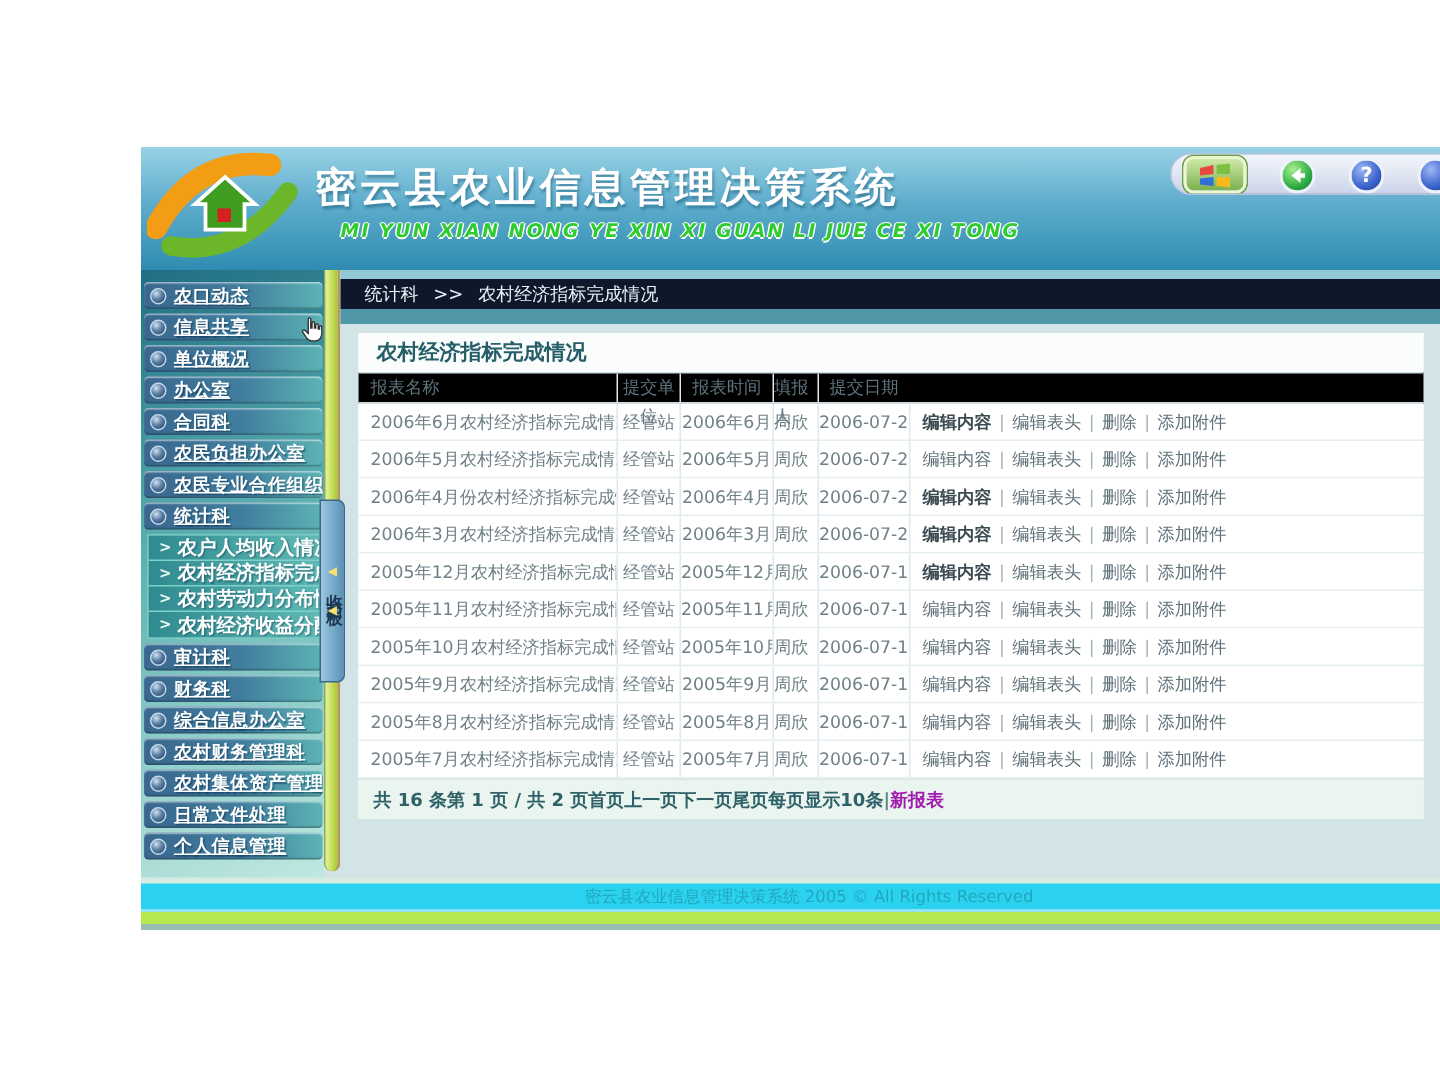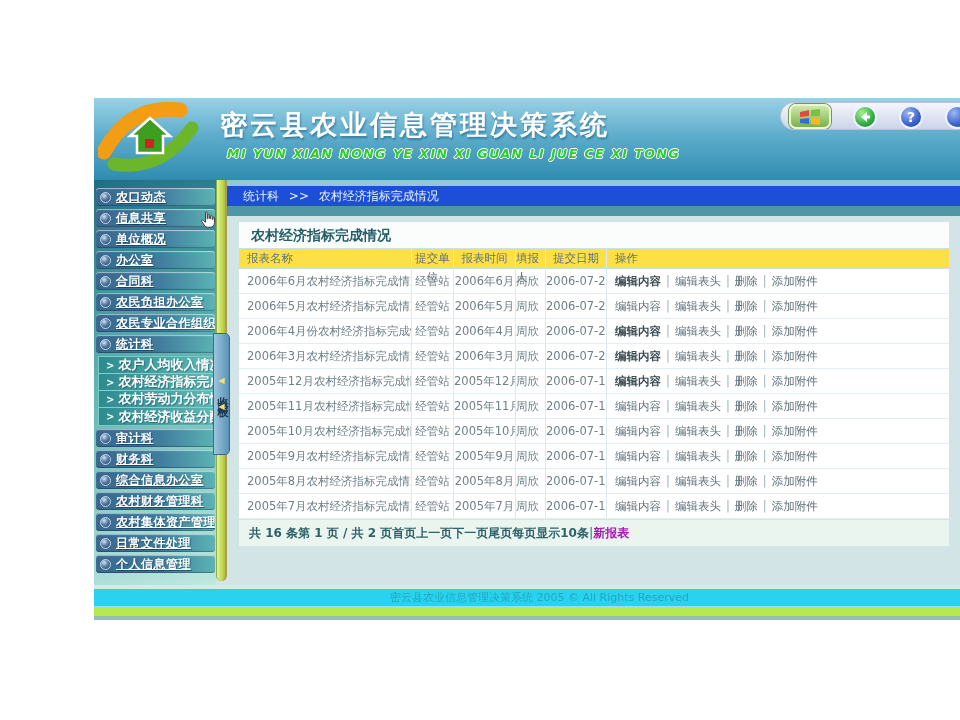--- a/index.html
+++ b/index.html
@@ -6,21 +6,21 @@
   body { background:#ffffff; font-family:"DejaVu Sans","Liberation Sans",sans-serif; }
   .page { position:relative; width:960px; height:720px; background:#ffffff; overflow:hidden; }
 
   
   .window { position:absolute; left:94px; top:98px; width:866px; height:522px; overflow:hidden; background:#d2e4e6; }
 
   
   .header { position:relative; height:82px;
     background:linear-gradient(180deg,#98d2e6 0%,#5fadcc 45%,#2e8cb0 100%); }
   .logo { position:absolute; left:4px; top:0; width:120px; height:80px; }
-  .app-title { position:absolute; left:126px; top:9px; font-size:27px; font-weight:bold; color:#ffffff;
+  .app-title { position:absolute; left:116px; top:9px; font-size:27px; font-weight:bold; color:#ffffff;
     letter-spacing:3px; text-shadow:1px 2px 2px rgba(0,60,90,.4); white-space:nowrap; }
   .app-subtitle { position:absolute; left:133px; top:48px; font-size:12.5px; font-style:italic; font-weight:bold;
     color:#2ecc2e; letter-spacing:1.5px; white-space:nowrap;
     text-shadow:1px 0 0 #fff,-1px 0 0 #fff,0 1px 0 #fff,0 -1px 0 #fff; }
   .btnbar { position:absolute; right:0; top:4px; width:180px; height:28px;
     background:linear-gradient(#f4f6fb,#ccd4ea); border:1px solid #b8c2dd; border-right:none;
     border-radius:14px 0 0 14px; overflow:hidden; }
   .btn-start { position:absolute; left:8px; top:1px; width:42px; height:25px; border-radius:7px;
     background:linear-gradient(#cfe9a8,#7ab04e); border:2px solid #e9f6d2; box-shadow:0 0 0 1px #6d9c43; cursor:pointer; }
   .btn-start svg { display:block; margin:2px auto 0; }
@@ -61,31 +61,31 @@
   .collapse-tab { position:absolute; left:119px; top:153px; width:17px; height:122px; z-index:5;
     background:linear-gradient(90deg,#9cc6de,#5a92b8); border:1px solid #39688c; border-radius:0 5px 5px 0;
     display:flex; flex-direction:column; align-items:center; justify-content:center; cursor:pointer; }
   .collapse-arrow { color:#f8e070; font-size:8px; line-height:1; }
   .collapse-label { writing-mode:vertical-rl; font-size:11px; font-weight:bold; color:#1d3a52;
     letter-spacing:3px; margin:3px 0; }
 
   
   .main { flex:1; display:flex; flex-direction:column; min-width:0; }
   .crumb-light { height:6px; background:#93c8d6; }
-  .crumb { height:20px; background:#1d4ed8; color:#e8f4f6; font-size:12px; line-height:20px;
+  .crumb { height:20px; background:#0f172a; color:#e8f4f6; font-size:12px; line-height:20px;
     padding-left:16px; white-space:nowrap; }
   .crumb span { margin-right:6px; }
   .crumb2 { height:10px; background:#4f96a6; }
   .content { flex:1; background:#d2e4e6; position:relative; }
 
   
   .panel { position:absolute; left:12px; top:6px; width:710px; background:#fcfeff; }
   .panel-title { height:26px; line-height:26px; padding-left:12px; font-size:14px; font-weight:bold;
     color:#255e68; background:#fbfdfd; }
-  .thead { display:flex; height:21px; background:#fde047; border-top:1px solid #cfdfe6; border-bottom:1px solid #cfdfe6; }
+  .thead { display:flex; height:21px; background:#000000; border-top:1px solid #cfdfe6; border-bottom:1px solid #cfdfe6; }
   .thead .c { line-height:19px; font-size:11.5px; color:#5f737c; }
   .trow { display:flex; height:25px; border-bottom:1px solid #e4eef2; background:#ffffff; }
   .trow .c { line-height:24px; font-size:11.5px; color:#6f8087; white-space:nowrap; overflow:hidden; }
   .c1 { width:172px; padding-left:8px; text-align:left; }
   .c2 { width:42px;  text-align:center; border-left:1px solid #dde9ee; }
   .c3 { width:62px;  text-align:center; border-left:1px solid #dde9ee; }
   .c4 { width:30px;  border-left:1px solid #dde9ee; }
   .c5 { width:61px;  text-align:center; border-left:1px solid #dde9ee; }
   .c6 { flex:1; padding-left:8px; text-align:left; border-left:1px solid #dde9ee; }
   .act { color:#5f7078; cursor:pointer; }
@@ -249,21 +249,20 @@
 
         <div class="content">
           <div class="panel">
             <div class="panel-title">农村经济指标完成情况</div>
             <div class="thead" id="thead-root">
                 <div class="c c1">报表名称</div>
                 <div class="c c2">提交单位</div>
                 <div class="c c3">报表时间</div>
                 <div class="c c4">填报人</div>
                 <div class="c c5">提交日期</div>
-                <div class="c c6">操作</div>
               </div>
             <div id="tbody-root">
                 <div class="trow">
     <div class="c c1">2006年6月农村经济指标完成情况统计表</div>
     <div class="c c2">经管站</div>
     <div class="c c3">2006年6月</div>
     <div class="c c4">周欣</div>
     <div class="c c5">2006-07-24</div>
     <div class="c c6 actions"><a class="act bold">编辑内容</a><span class="sep">|</span><a class="act">编辑表头</a><span class="sep">|</span><a class="act">删除</a><span class="sep">|</span><a class="act">添加附件</a></div>
   </div>

